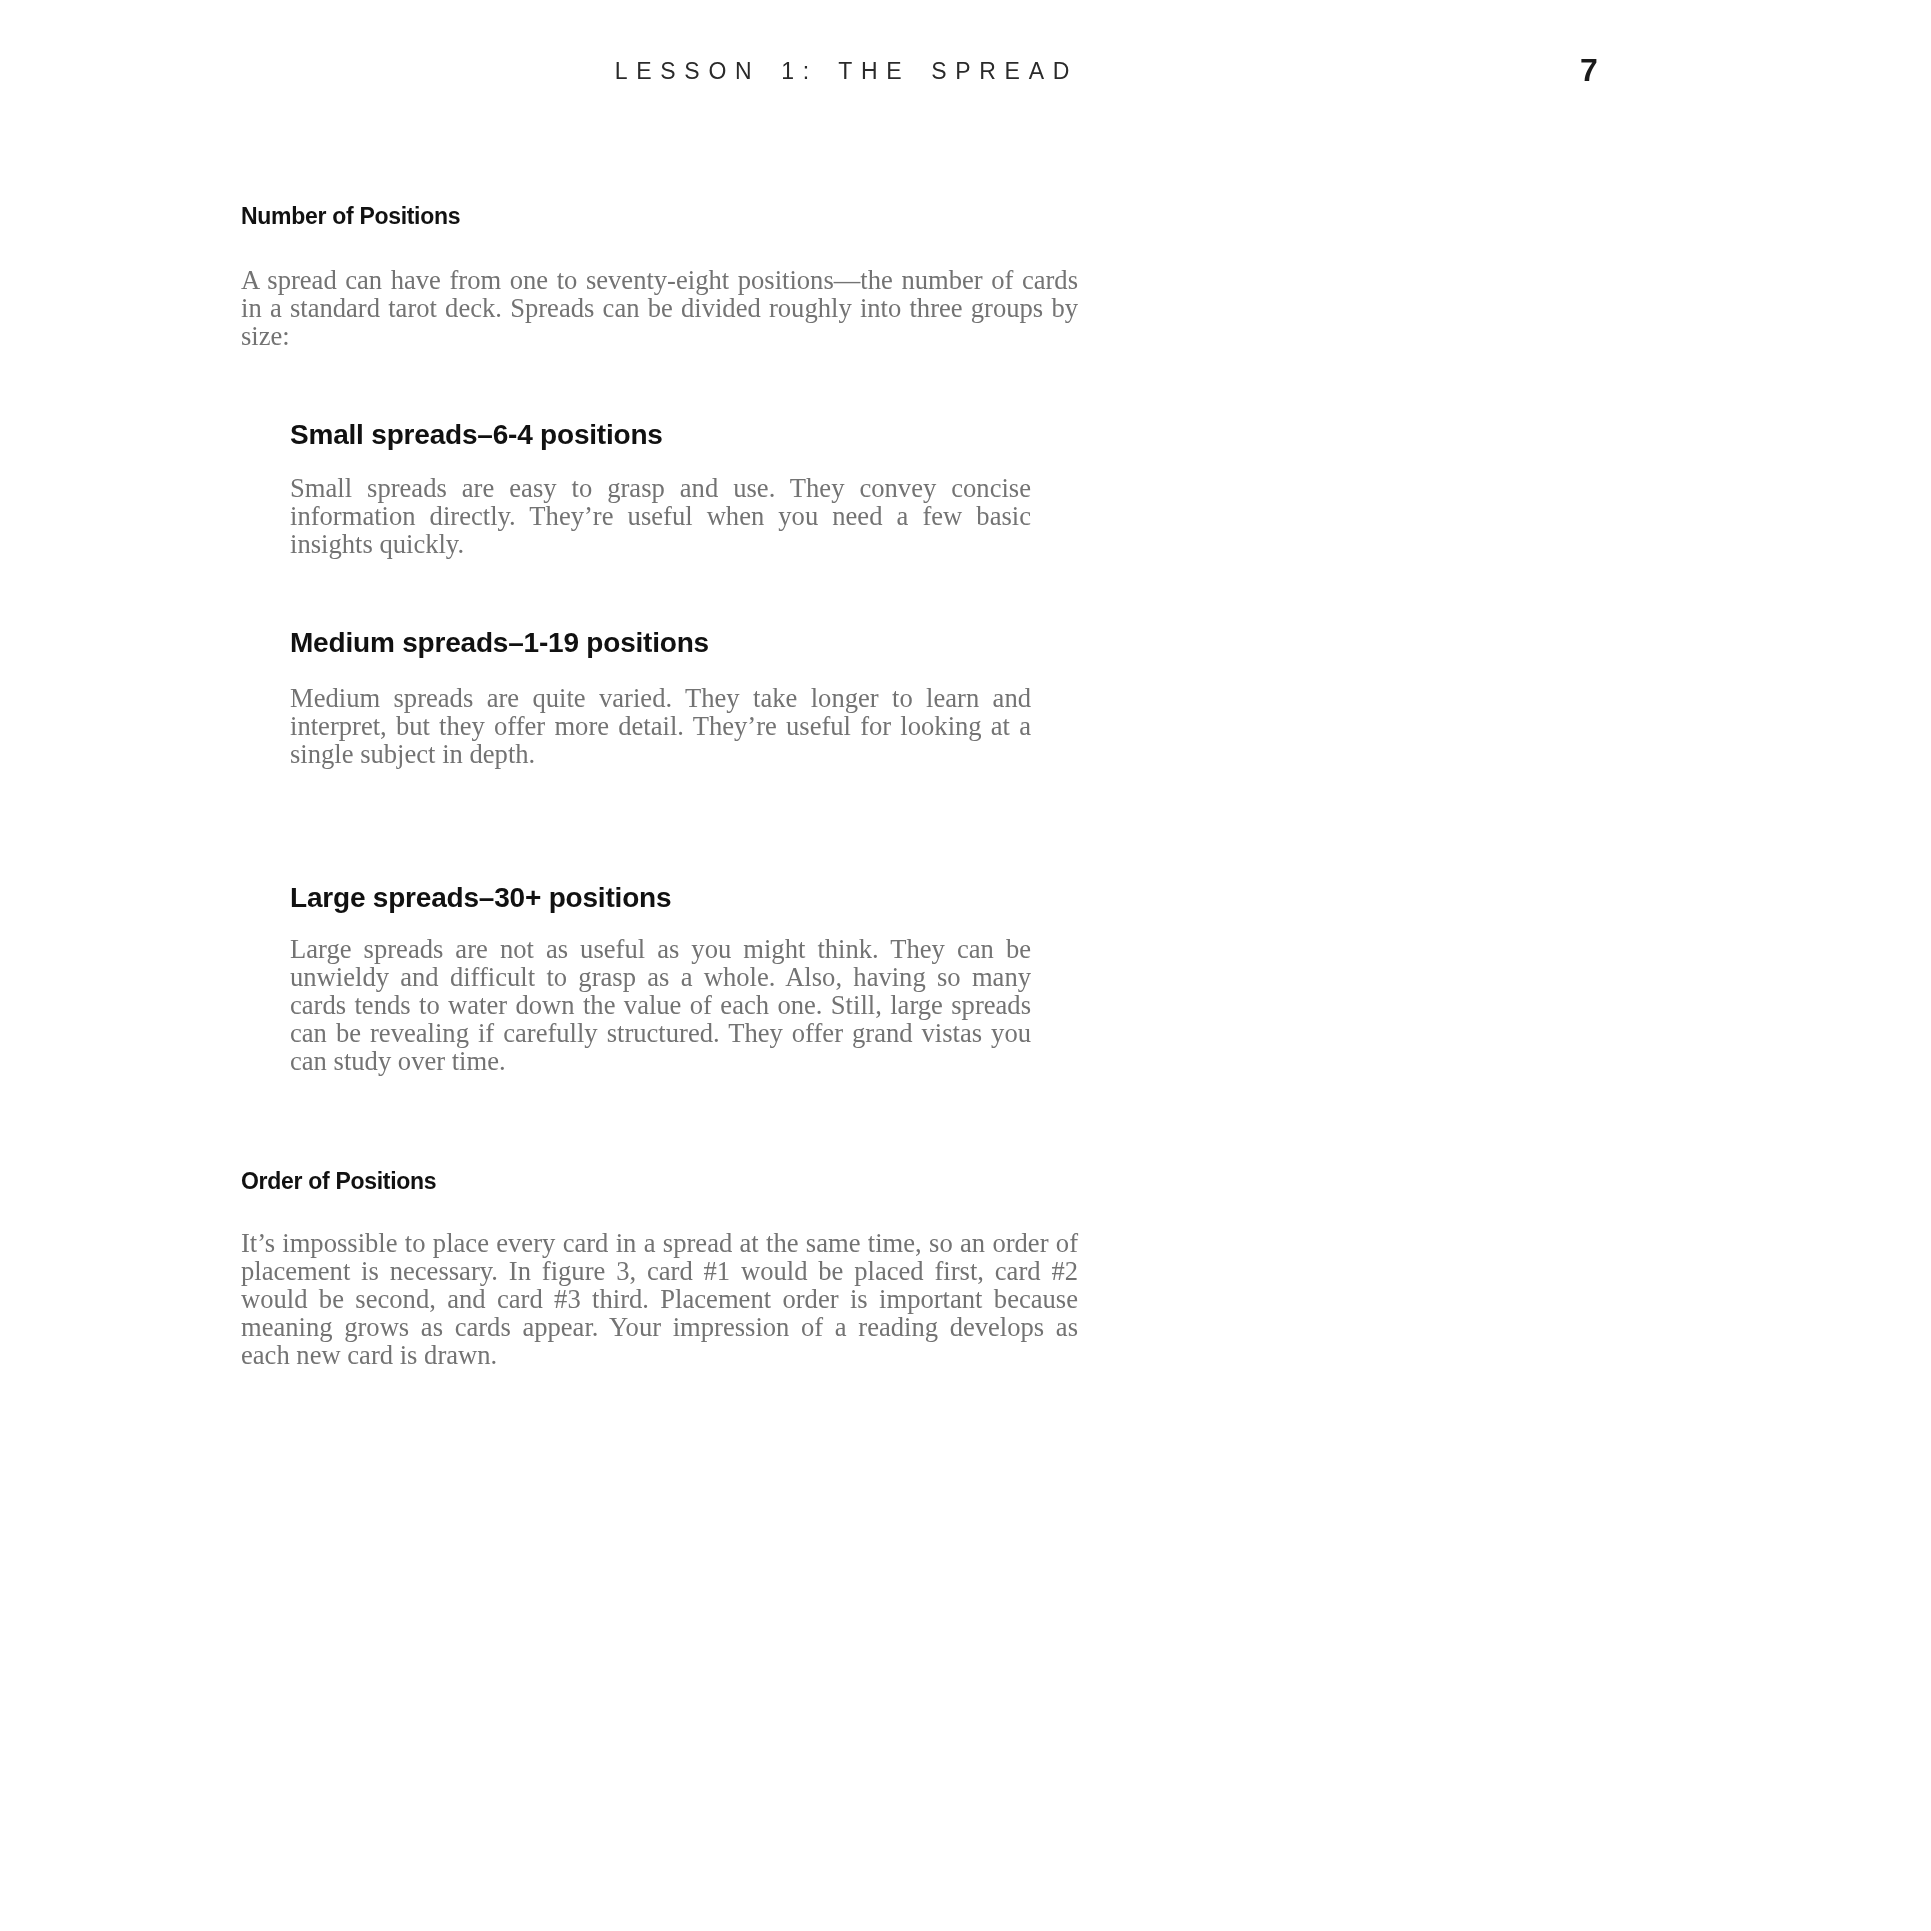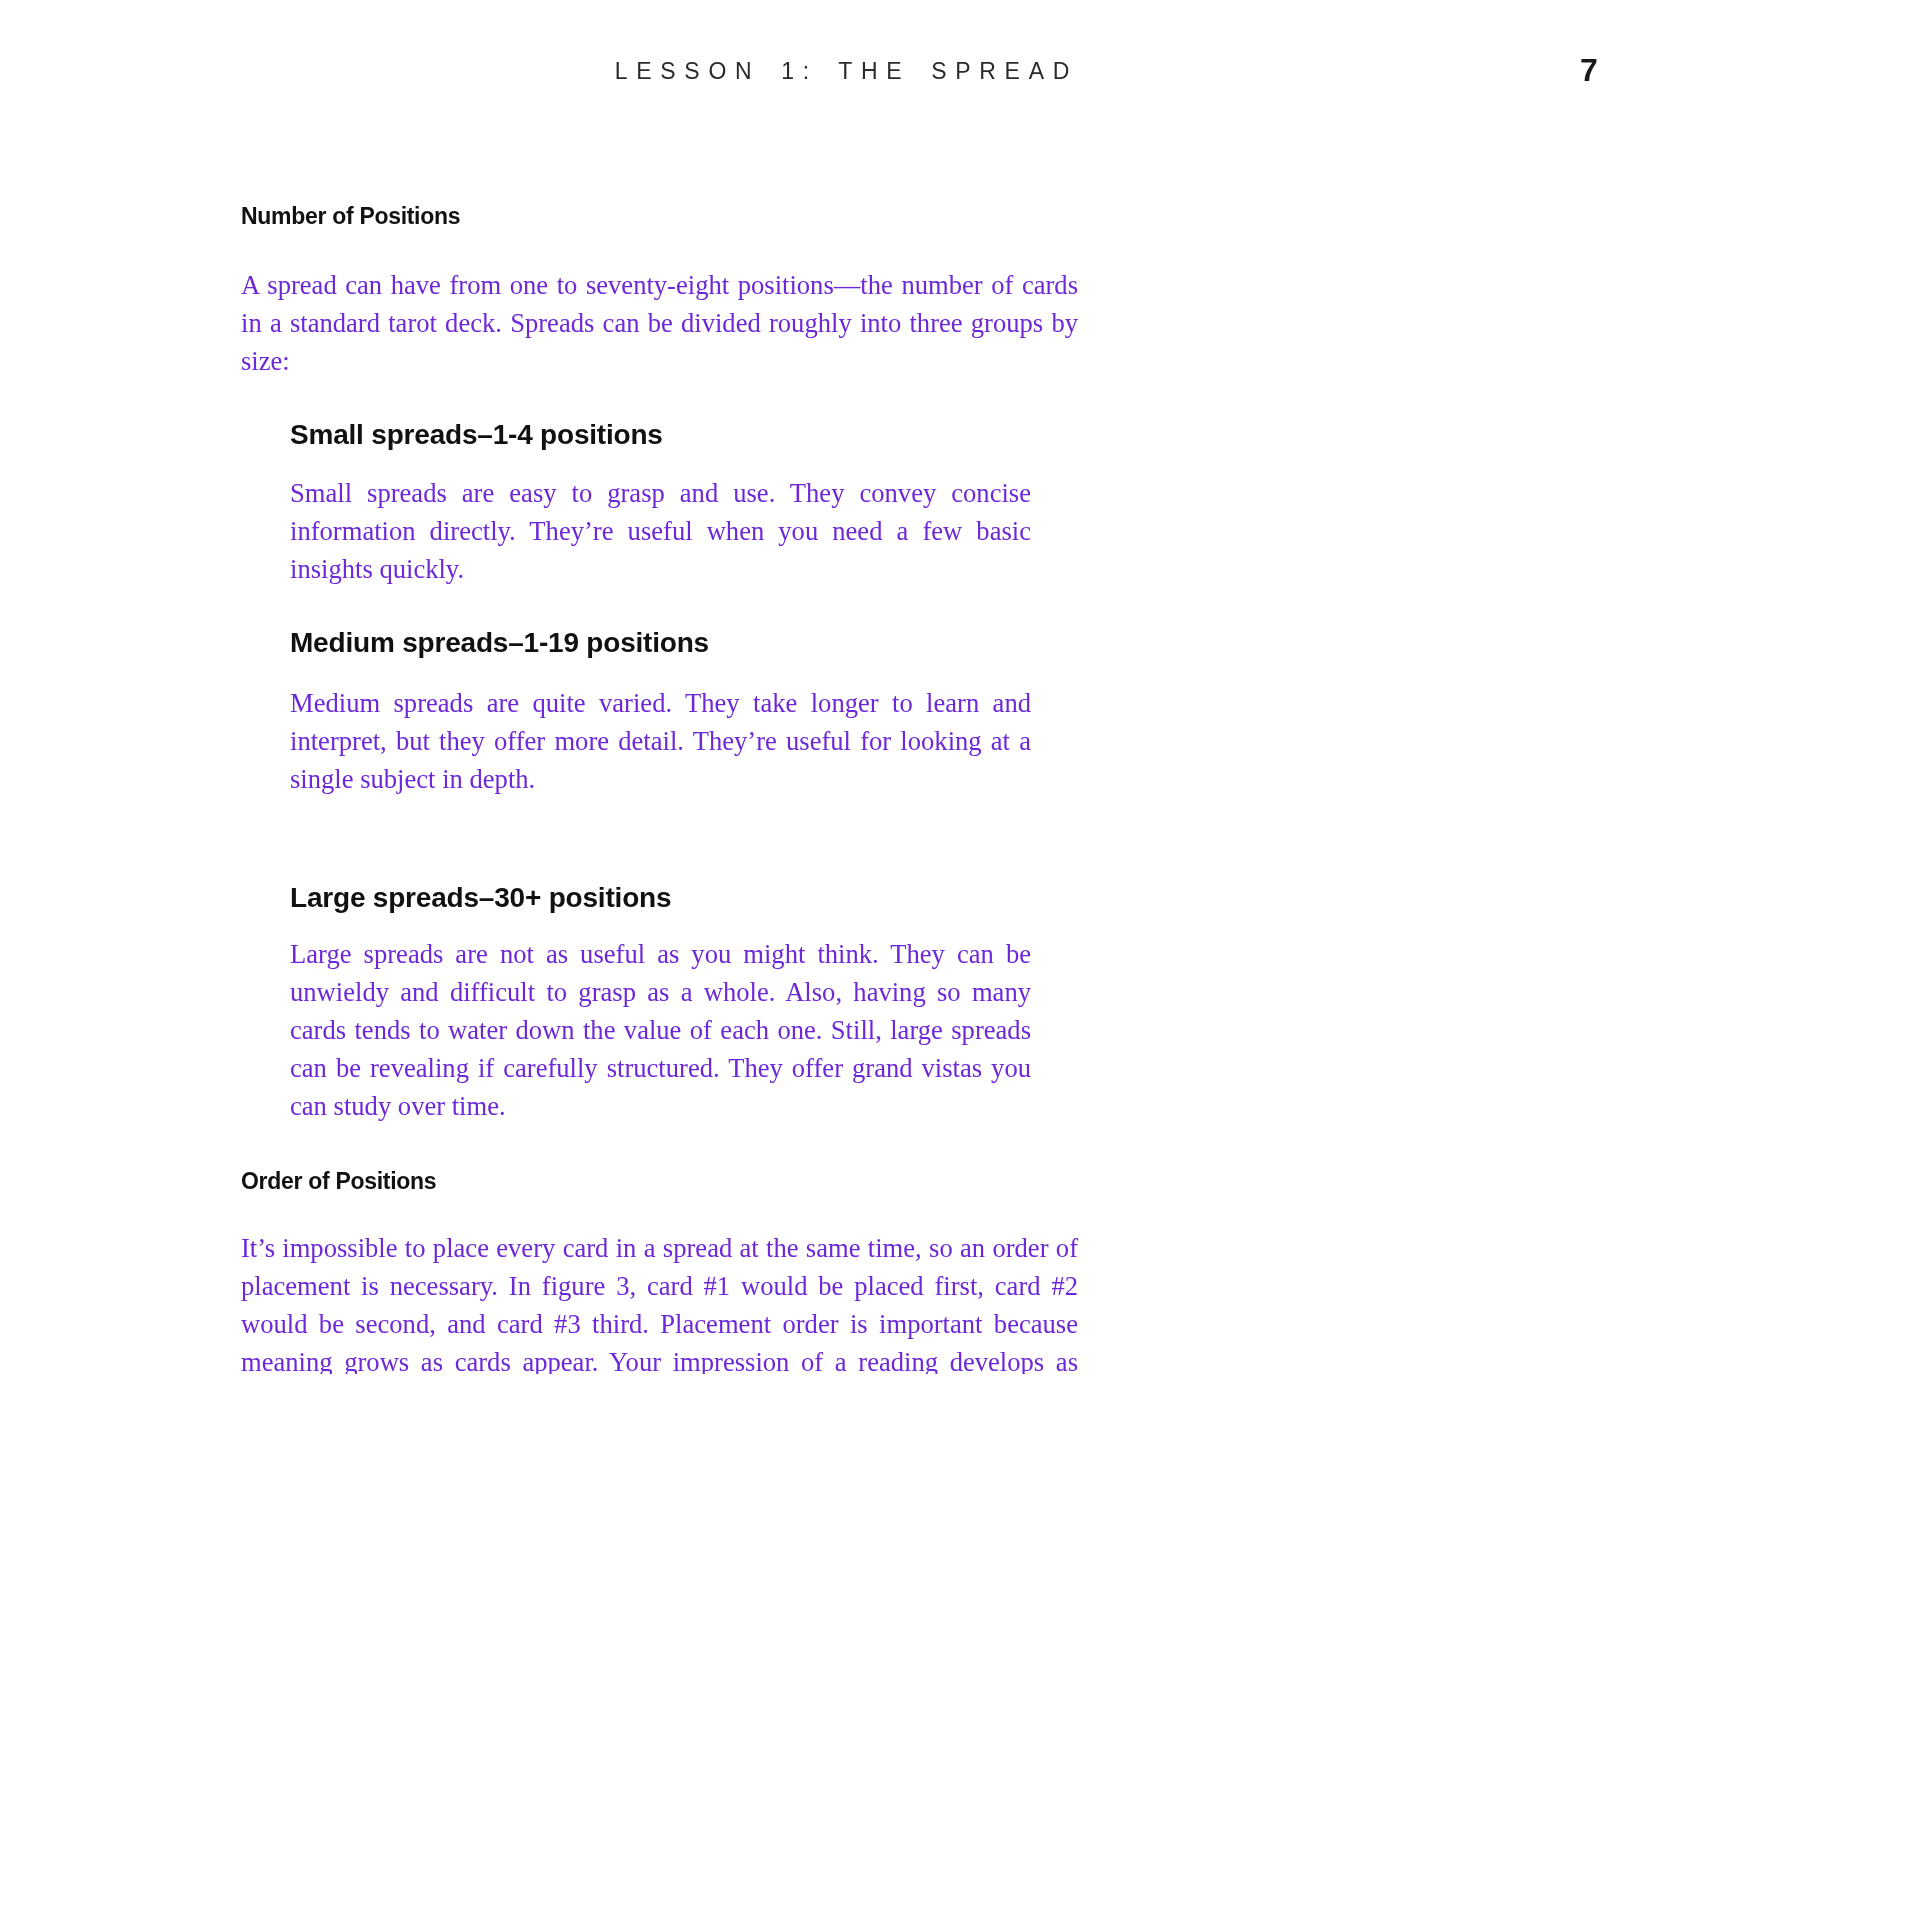--- a/index.html
+++ b/index.html
@@ -48,23 +48,23 @@
   }
   .sub-heading {
     font-family: "Liberation Sans", sans-serif;
     font-size: 28px;
     font-weight: 700;
     letter-spacing: -0.2px;
     color: #111111;
   }
   .body-text {
     font-size: 26.6px;
-    line-height: 38px;
+    line-height: 28px;
     text-align: justify;
-    color: #6d28d9;
+    color: #737373;
   }
   .col-main { width: 837px; }
   .col-indent { width: 741px; }
 
   .tarot-card {
     top: 1490px;
     width: 210px;
     height: 334px;
     box-sizing: border-box;
     border: 3.9px solid #1a1a1a;
@@ -100,21 +100,21 @@
 <div class="page">
 
   <div class="abs running-head">LESSON 1: THE SPREAD</div>
 
   <div class="abs page-number">7</div>
 
   <div class="abs section-title" style="left:241px; top:203px;">Number of Positions</div>
 
   <div class="abs body-text col-main" style="left:241px; top:266px;">A spread can have from one to seventy-eight positions—the number of cards in a standard tarot deck. Spreads can be divided roughly into three groups by size:</div>
 
-  <div class="abs sub-heading" style="left:290px; top:419px;">Small spreads–1-4 positions</div>
+  <div class="abs sub-heading" style="left:290px; top:419px;">Small spreads–6-4 positions</div>
 
   <div class="abs body-text col-indent" style="left:290px; top:474px;">Small spreads are easy to grasp and use. They convey concise information directly. They’re useful when you need a few basic insights quickly.</div>
 
   <div class="abs sub-heading" style="left:290px; top:627px;">Medium spreads–1-19 positions</div>
 
   <div class="abs body-text col-indent" style="left:290px; top:684px;">Medium spreads are quite varied. They take longer to learn and interpret, but they offer more detail. They’re useful for looking at a single subject in depth.</div>
 
   <div class="abs sub-heading" style="left:290px; top:882px;">Large spreads–30+ positions</div>
 
   <div class="abs body-text col-indent" style="left:290px; top:935px;">Large spreads are not as useful as you might think. They can be unwieldy and difficult to grasp as a whole. Also, having so many cards tends to water down the value of each one. Still, large spreads can be revealing if carefully structured. They offer grand vistas you can study over time.</div>

